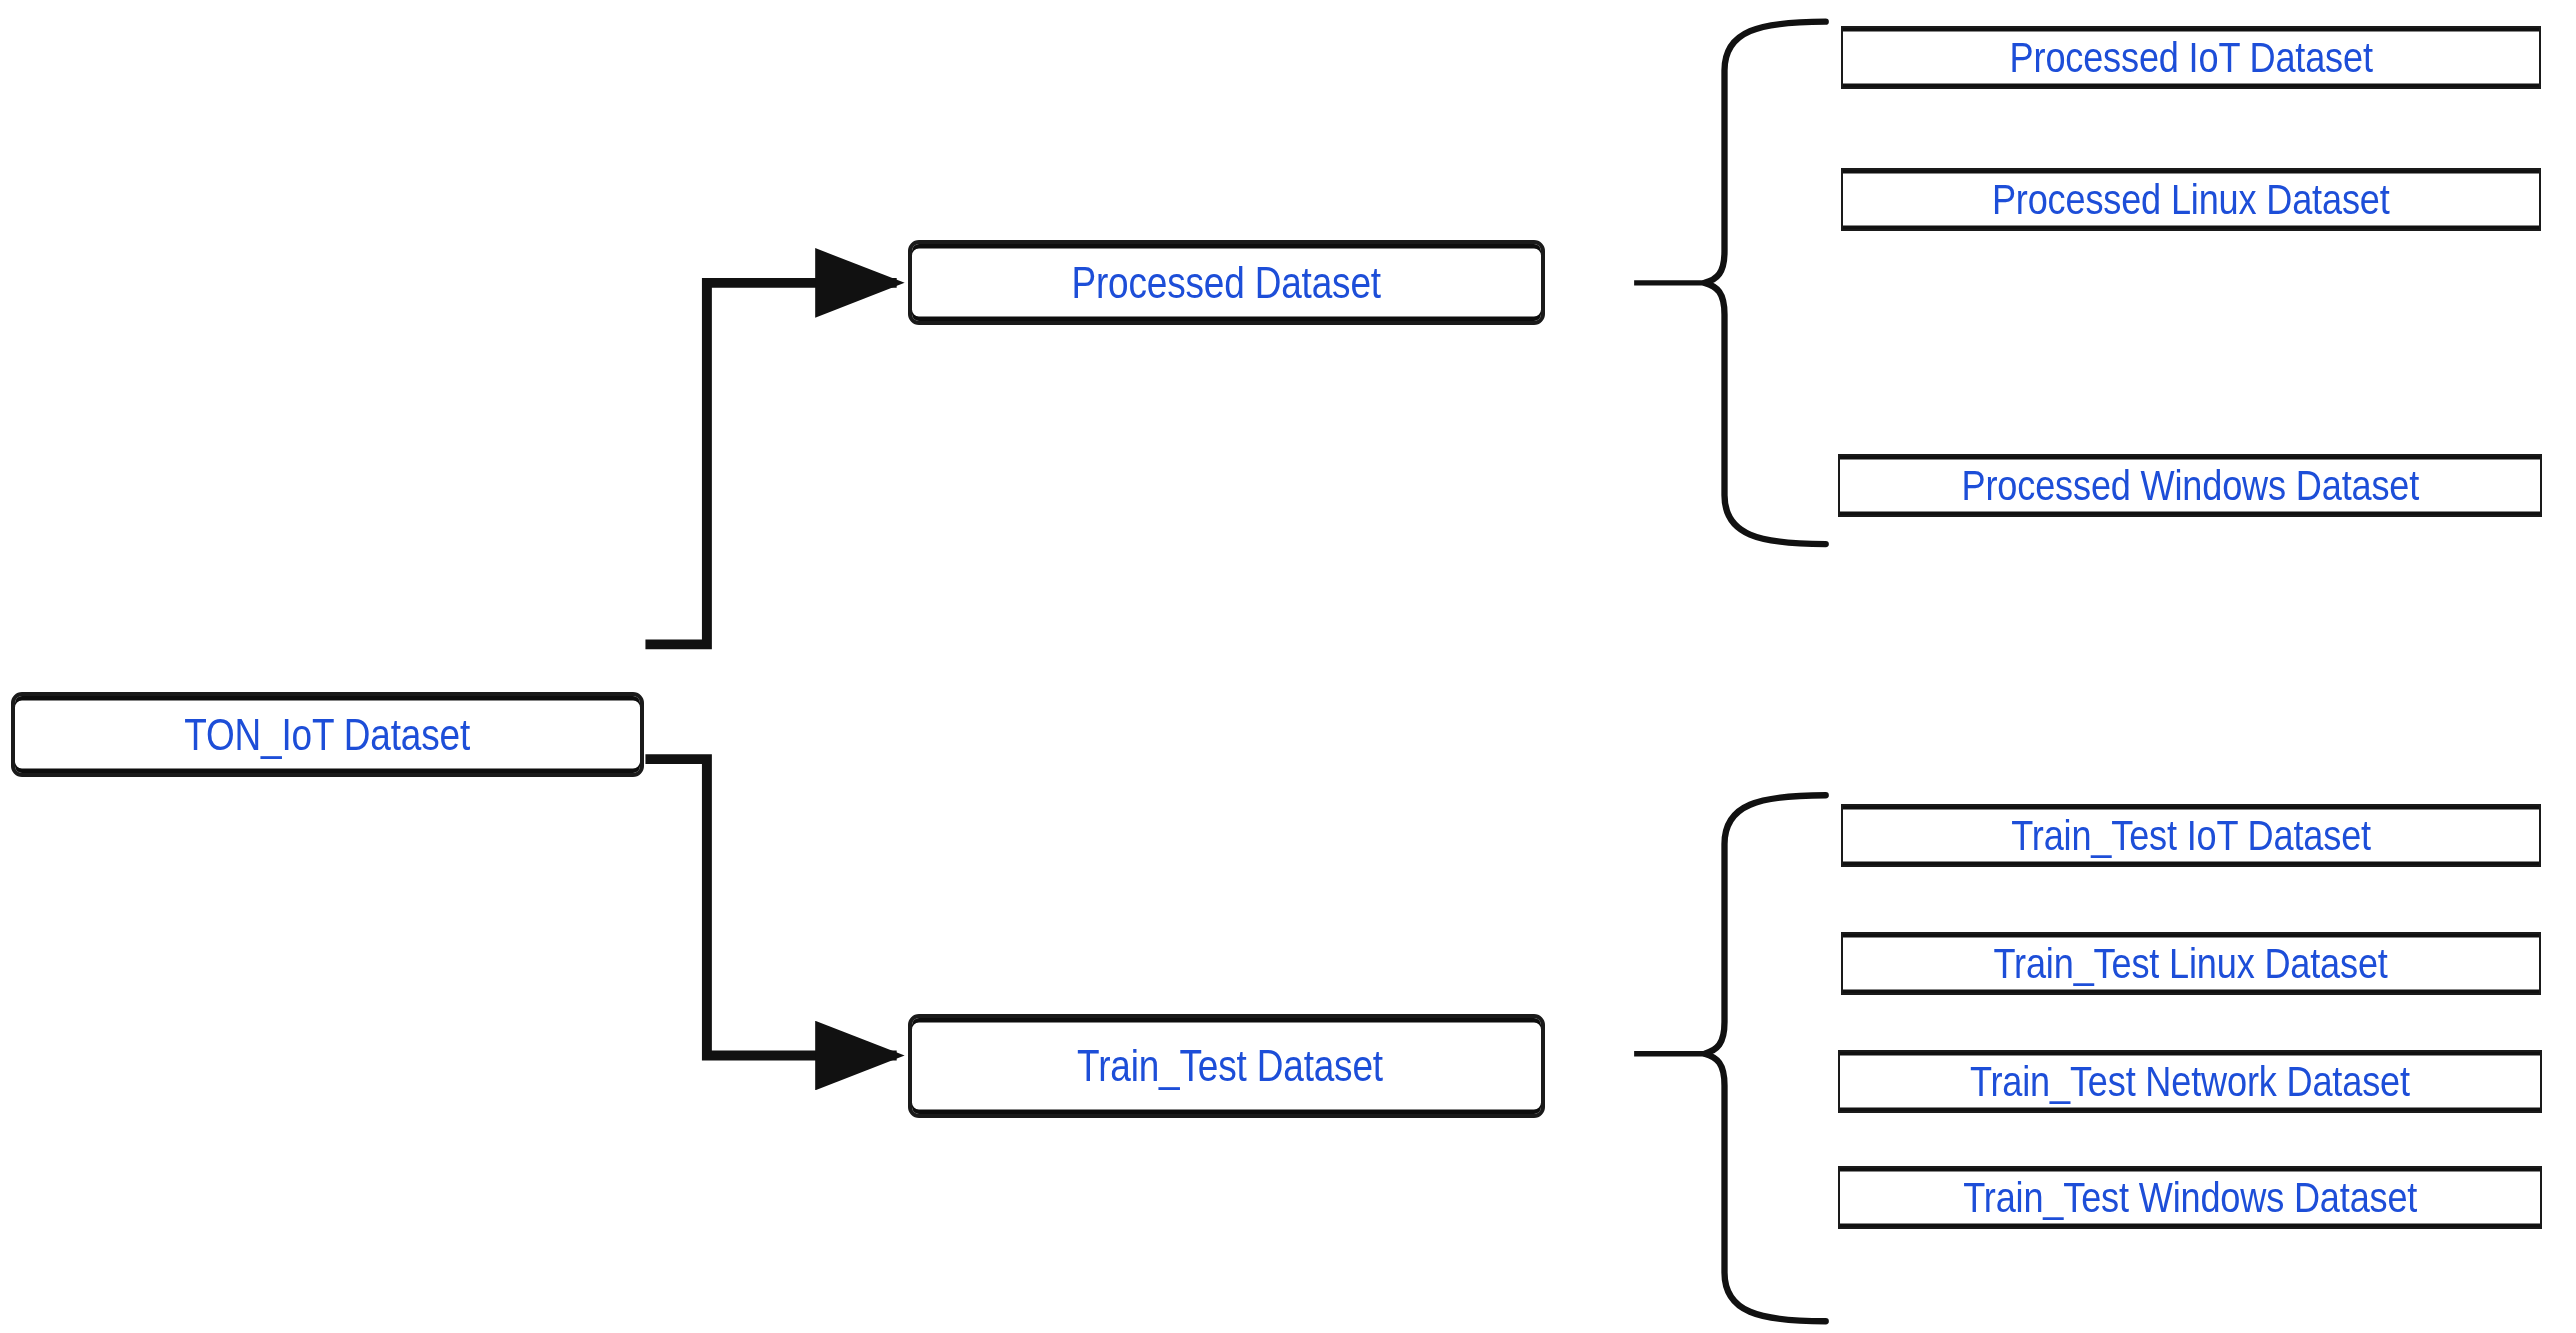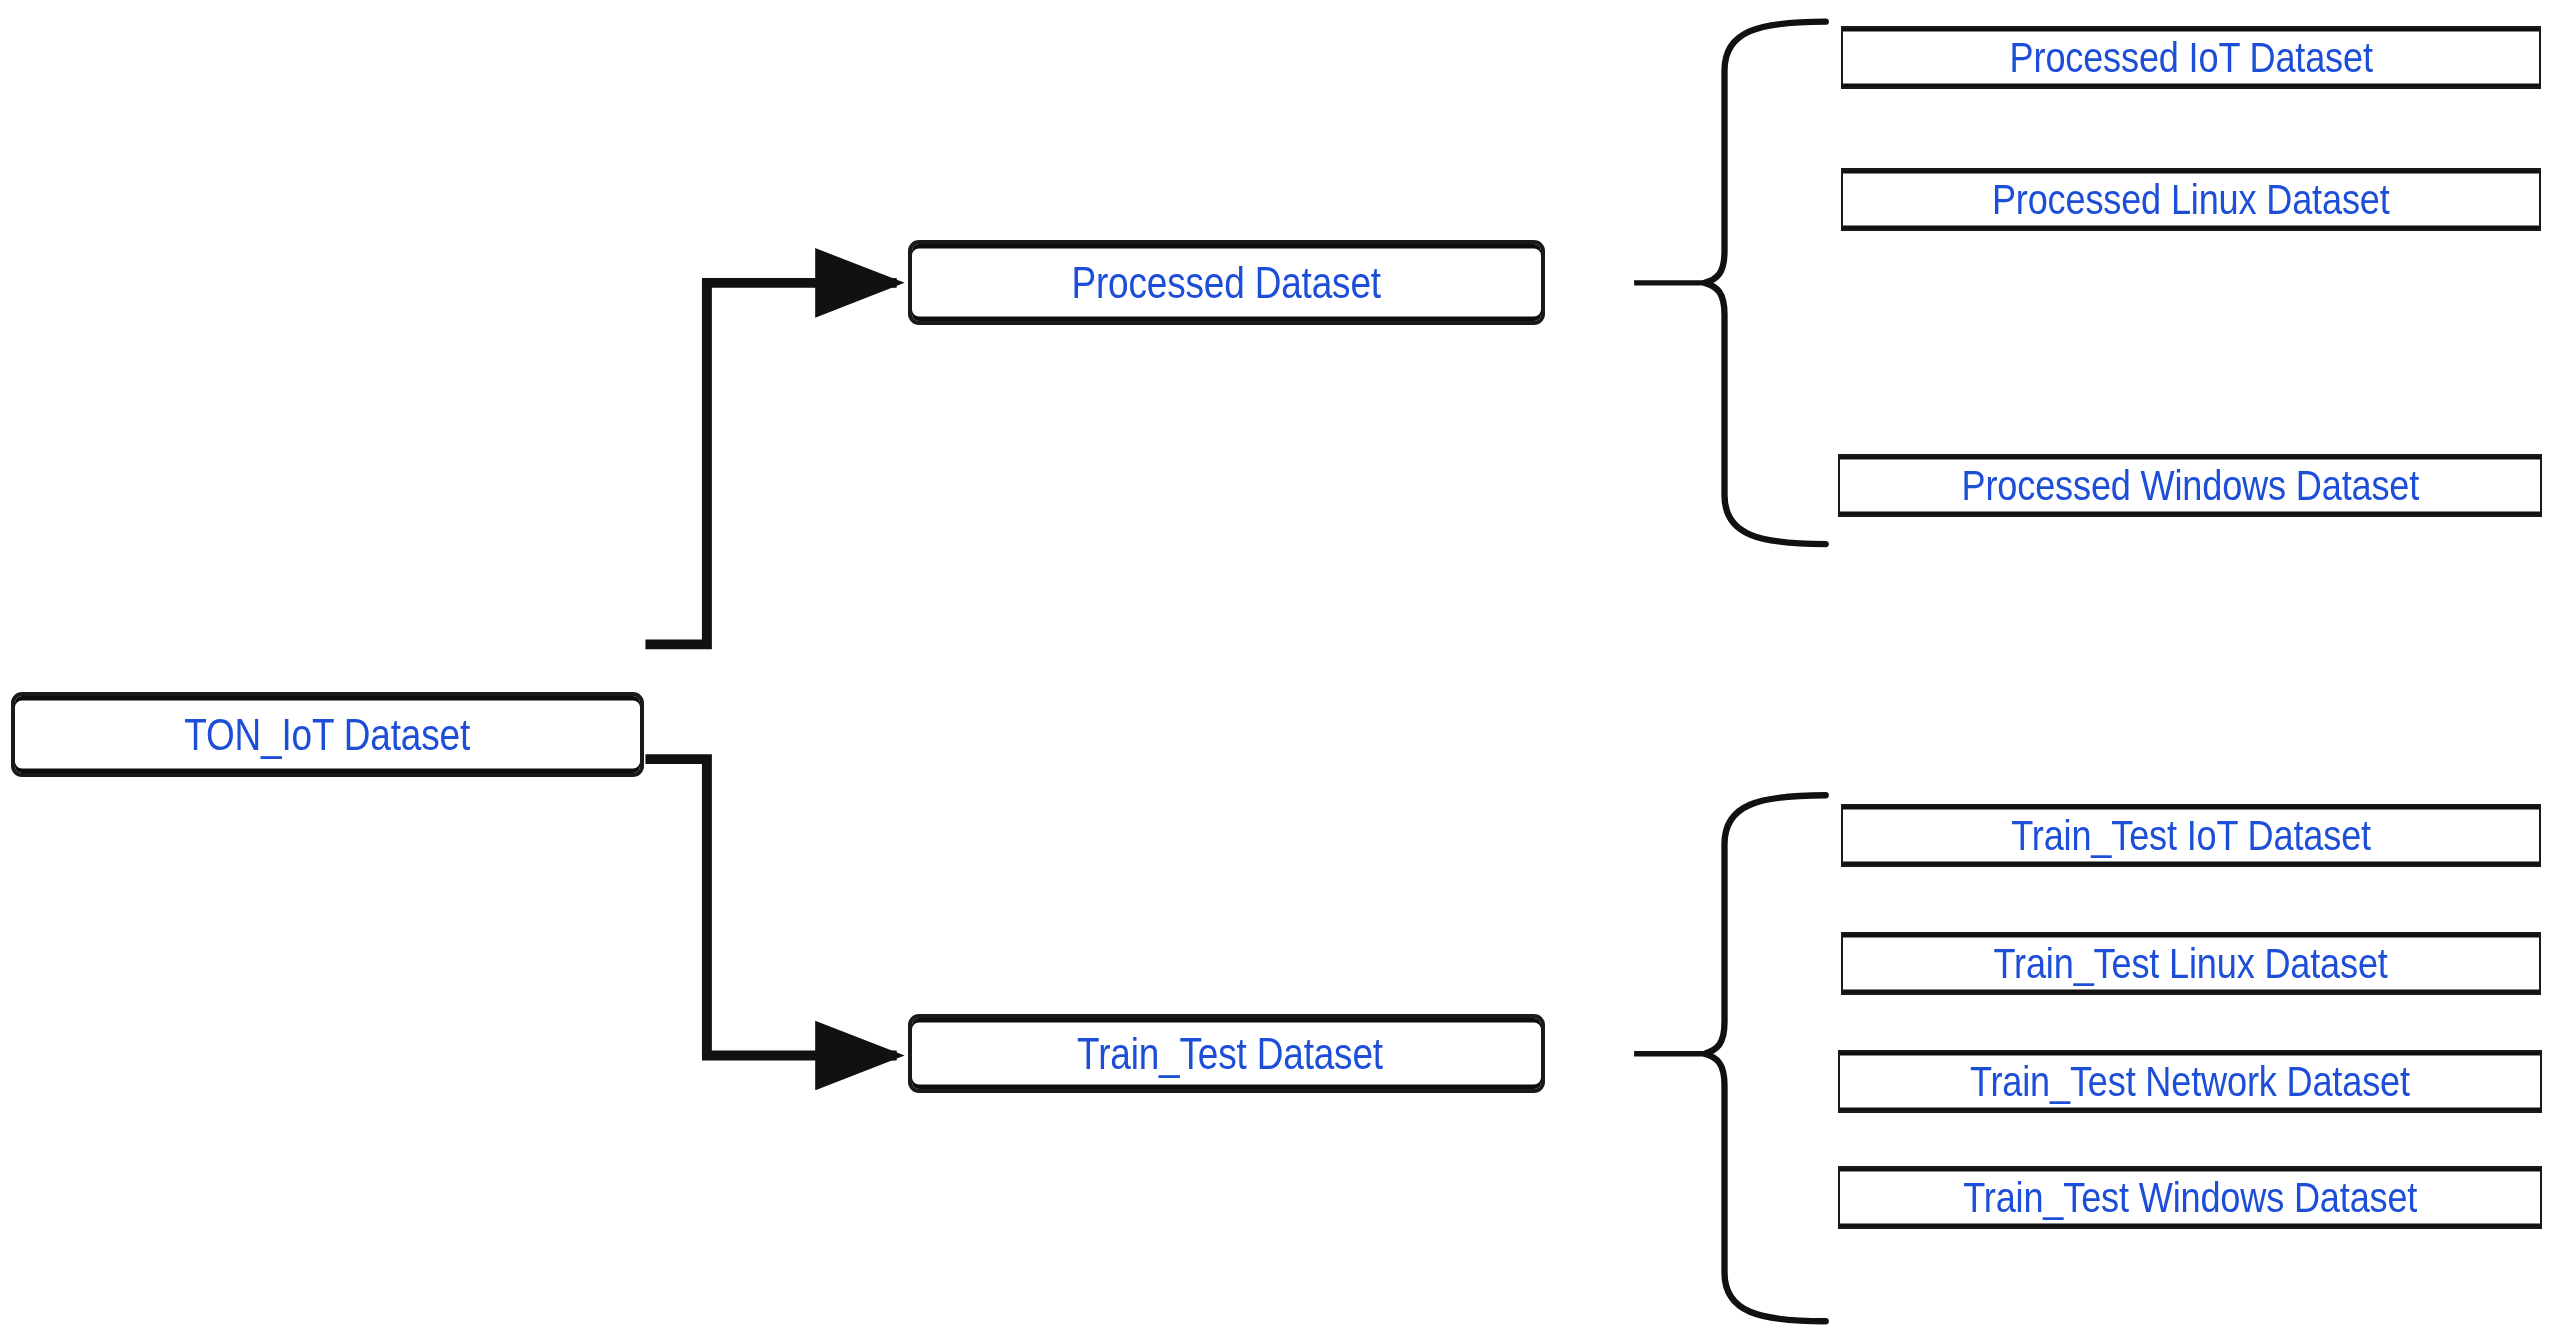--- a/index.html
+++ b/index.html
@@ -88,21 +88,21 @@
   </svg>
 
   <div class="node heavy" style="left:11px; top:660px; width:633px; height:85px; font-size:44px;margin-top:32px;">
     <span class="lbl">TON_IoT Dataset</span>
   </div>
 
   <div class="node heavy" style="left:908px; top:240px; width:637px; height:85px; font-size:44px;">
     <span class="lbl">Processed Dataset</span>
   </div>
 
-  <div class="node heavy" style="left:908px; top:1014px; width:637px; height:79px; font-size:44px;padding-left:8px;">
+  <div class="node heavy" style="left:908px; top:1014px; width:637px; height:104px; font-size:44px;padding-left:8px;">
     <span class="lbl">Train_Test Dataset</span>
   </div>
 
   <div class="node" style="left:1841px; top:26px; width:700px; height:63px; font-size:43px;">
     <span class="lbl">Processed IoT Dataset</span>
   </div>
 
   <div class="node" style="left:1841px; top:168px; width:700px; height:63px; font-size:43px;">
     <span class="lbl">Processed Linux Dataset</span>
   </div>

